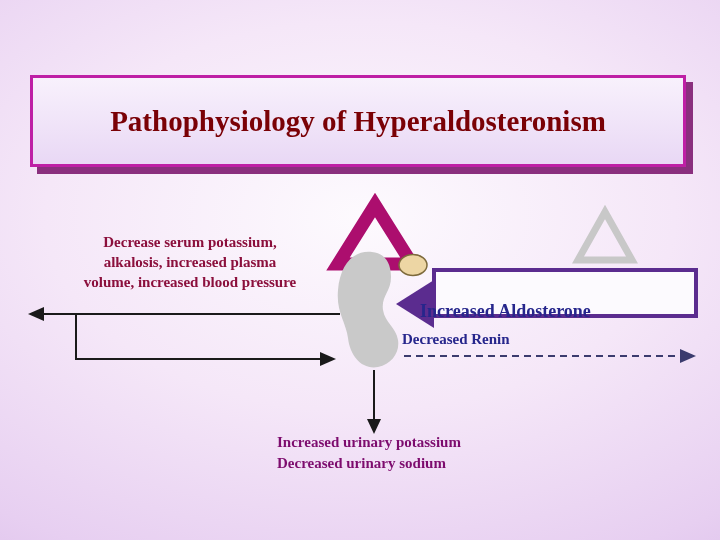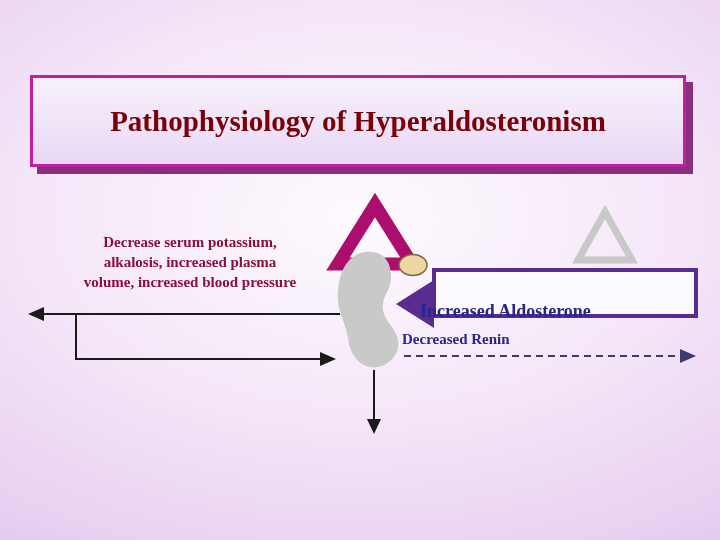--- a/index.html
+++ b/index.html
@@ -85,14 +85,16 @@
   </svg>
 
   <div class="lbl lbl-left-effects">Decrease serum potassium,
 alkalosis, increased plasma
 volume, increased blood pressure</div>
 
   <div class="lbl lbl-aldosterone">Increased Aldosterone</div>
 
   <div class="lbl lbl-renin">Decreased Renin</div>
 
+  <div class="lbl lbl-urinary">Increased urinary potassium
+Decreased urinary sodium</div>
 
 </div>
 
 </body></html>

